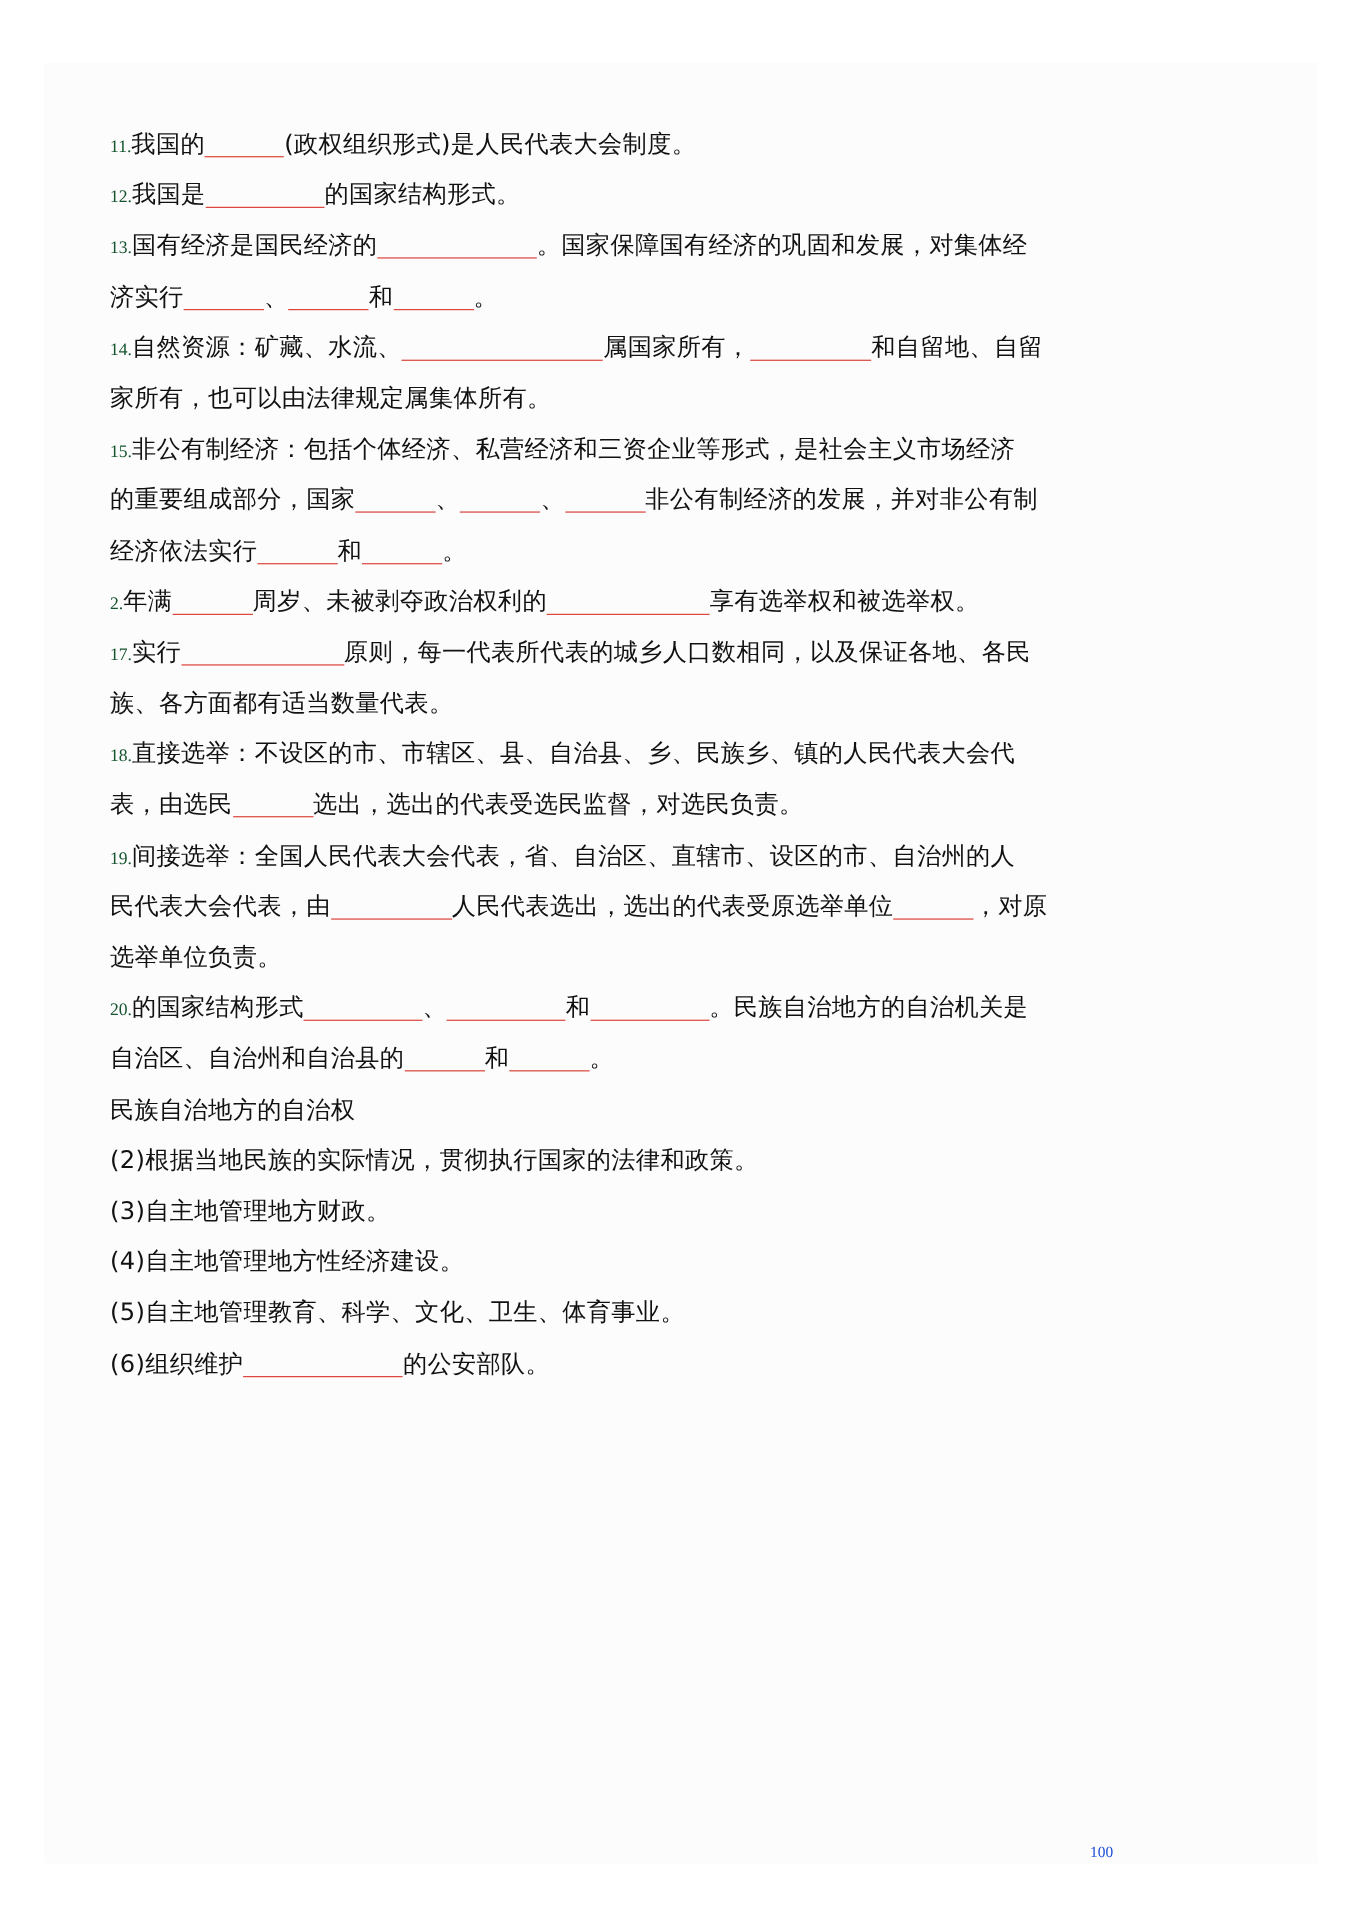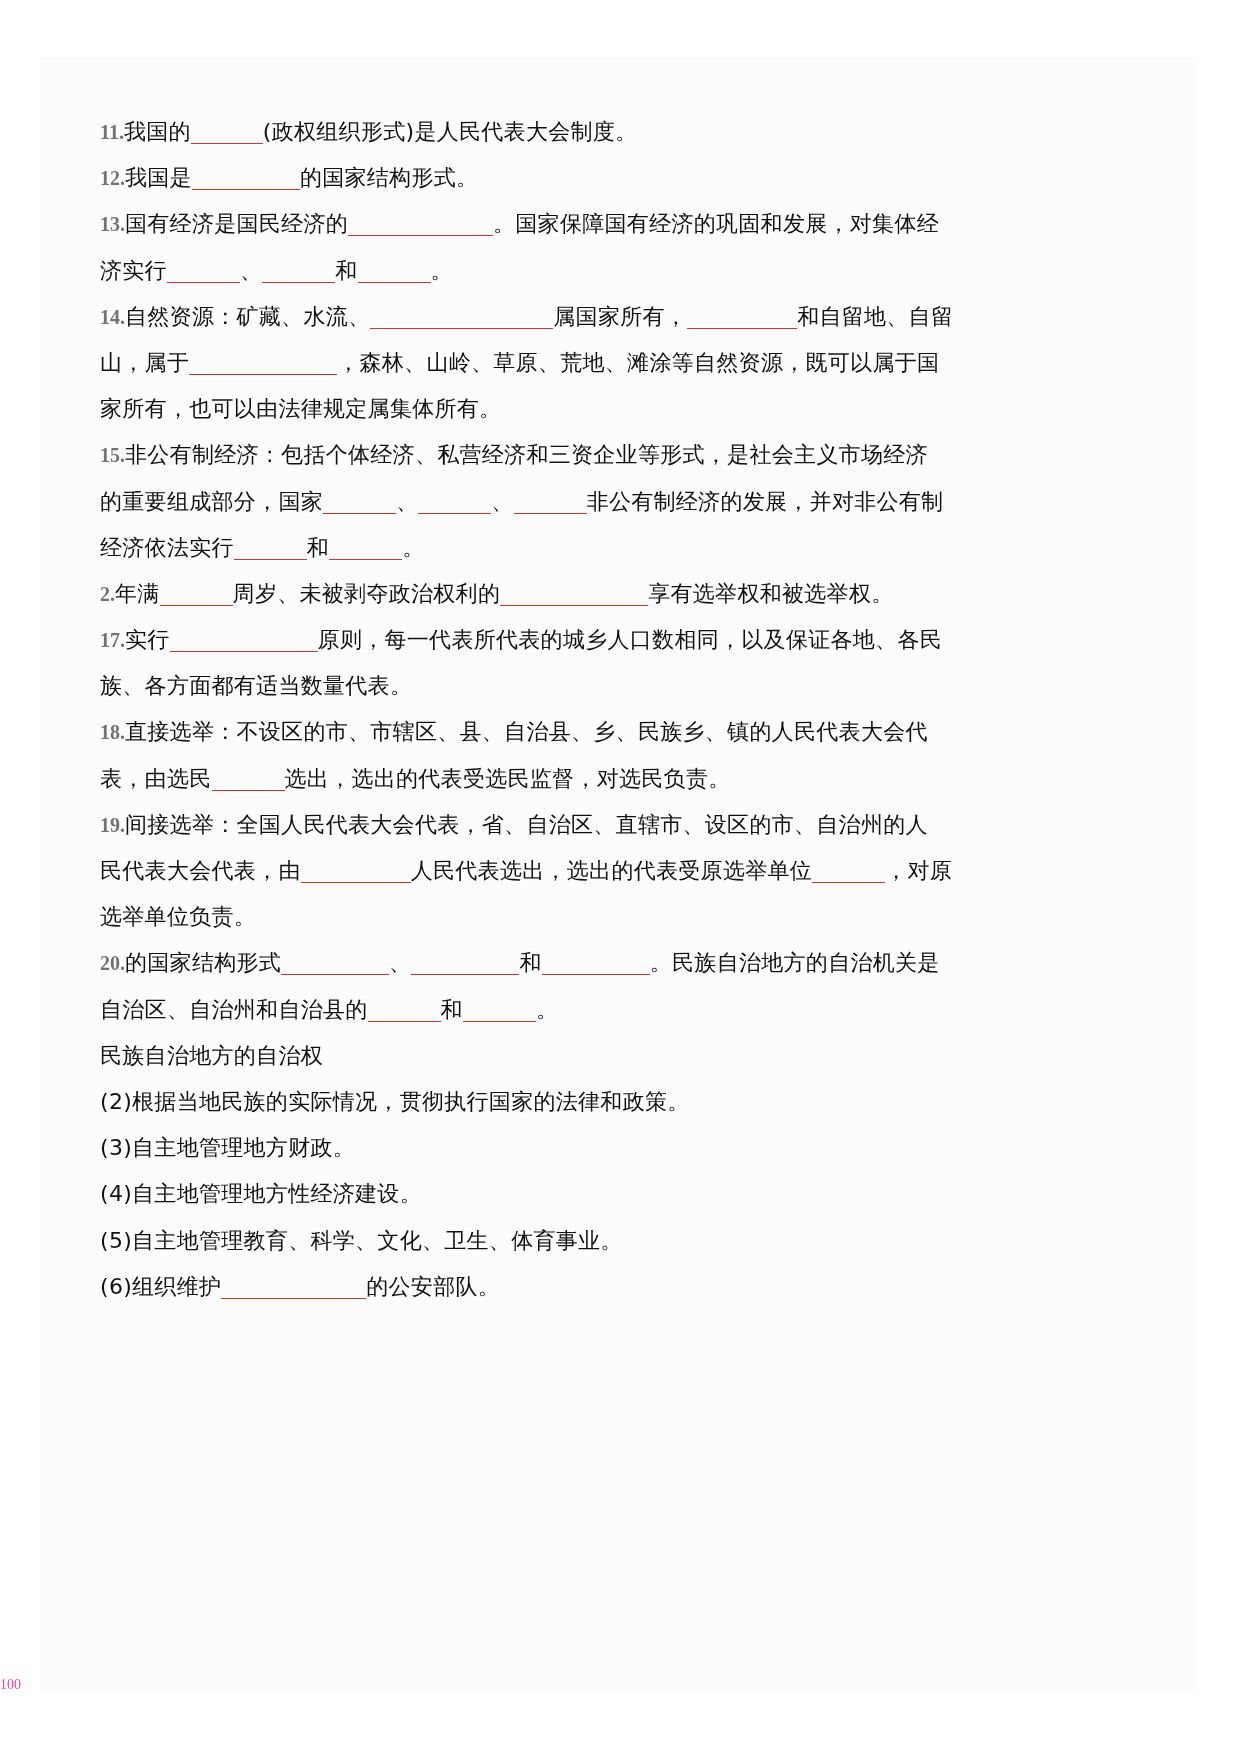--- a/index.html
+++ b/index.html
@@ -9,41 +9,40 @@
     }
     .page-inset {
       position: absolute; left: 40px; top: 57px; width: 1158px; height: 1637px; background: #fcfcfc;
     }
     .content {
       position: absolute; left: 100px; top: 112px; width: 915px;
     }
     .line {
       height: 46.2px; line-height: 40px; font-size: 22px; white-space: nowrap; letter-spacing: 0.3px;
     }
-    .num { font-size: 20px; font-family: "Liberation Serif", serif; letter-spacing: 0; color: #737373; font-weight: bold; }
+    .num { font-size: 16px; font-family: "Liberation Serif", serif; letter-spacing: 0; color: #14532d; }
     .blank {
       display: inline-block; border-bottom: 1.6px solid #d8322a; height: 24px; vertical-align: -5px;
     }
     .page-number {
-      position: absolute; left: 0; width: 1012px; top: 1677px; text-align: left;
-      font-family: "Liberation Serif", serif; font-size: 14px; color: #ec4899;
+      position: absolute; left: 0; width: 1012px; top: 1677px; text-align: right;
+      font-family: "Liberation Serif", serif; font-size: 14px; color: #1d4ed8;
     }
   </style>
 </head>
 <body>
 
 <div class="page-inset"></div>
 
 <div class="content" id="content">
     <div class="line"><span class="num">11.</span><span>我国的</span><span class="blank" style="width: 72px; border-bottom-color: rgb(216, 50, 42);"></span><span>(政权组织形式)是人民代表大会制度。</span></div>
     <div class="line"><span class="num">12.</span><span>我国是</span><span class="blank" style="width: 108px; border-bottom-color: rgb(216, 50, 42);"></span><span>的国家结构形式。</span></div>
     <div class="line"><span class="num">13.</span><span>国有经济是国民经济的</span><span class="blank" style="width: 145px; border-bottom-color: rgb(216, 50, 42);"></span><span>。国家保障国有经济的巩固和发展，对集体经</span></div>
     <div class="line"><span>济实行</span><span class="blank" style="width: 73px; border-bottom-color: rgb(216, 50, 42);"></span><span>、</span><span class="blank" style="width: 73px; border-bottom-color: rgb(216, 50, 42);"></span><span>和</span><span class="blank" style="width: 73px; border-bottom-color: rgb(216, 50, 42);"></span><span>。</span></div>
     <div class="line"><span class="num">14.</span><span>自然资源：矿藏、水流、</span><span class="blank" style="width: 183px; border-bottom-color: rgb(216, 50, 42);"></span><span>属国家所有，</span><span class="blank" style="width: 110px; border-bottom-color: rgb(216, 50, 42);"></span><span>和自留地、自留</span></div>
-    <div class="line"><span>山，属于</span><span class="blank" style="width: 148px; border-bottom-color: rgb(216, 50, 42);"></span><span>，森林、山岭、草原、荒地、滩涂等自然资源，既可以属于国</span></div>
     <div class="line"><span>家所有，也可以由法律规定属集体所有。</span></div>
     <div class="line"><span class="num">15.</span><span>非公有制经济：包括个体经济、私营经济和三资企业等形式，是社会主义市场经济</span></div>
     <div class="line"><span>的重要组成部分，国家</span><span class="blank" style="width: 73px; border-bottom-color: rgb(216, 50, 42);"></span><span>、</span><span class="blank" style="width: 73px; border-bottom-color: rgb(216, 50, 42);"></span><span>、</span><span class="blank" style="width: 73px; border-bottom-color: rgb(216, 50, 42);"></span><span>非公有制经济的发展，并对非公有制</span></div>
     <div class="line"><span>经济依法实行</span><span class="blank" style="width: 73px; border-bottom-color: rgb(216, 50, 42);"></span><span>和</span><span class="blank" style="width: 73px; border-bottom-color: rgb(216, 50, 42);"></span><span>。</span></div>
     <div class="line"><span class="num">2.</span><span>年满</span><span class="blank" style="width: 73px; border-bottom-color: rgb(216, 50, 42);"></span><span>周岁、未被剥夺政治权利的</span><span class="blank" style="width: 148px; border-bottom-color: rgb(216, 50, 42);"></span><span>享有选举权和被选举权。</span></div>
     <div class="line"><span class="num">17.</span><span>实行</span><span class="blank" style="width: 148px; border-bottom-color: rgb(216, 50, 42);"></span><span>原则，每一代表所代表的城乡人口数相同，以及保证各地、各民</span></div>
     <div class="line"><span>族、各方面都有适当数量代表。</span></div>
     <div class="line"><span class="num">18.</span><span>直接选举：不设区的市、市辖区、县、自治县、乡、民族乡、镇的人民代表大会代</span></div>
     <div class="line"><span>表，由选民</span><span class="blank" style="width: 73px; border-bottom-color: rgb(216, 50, 42);"></span><span>选出，选出的代表受选民监督，对选民负责。</span></div>
     <div class="line"><span class="num">19.</span><span>间接选举：全国人民代表大会代表，省、自治区、直辖市、设区的市、自治州的人</span></div>

